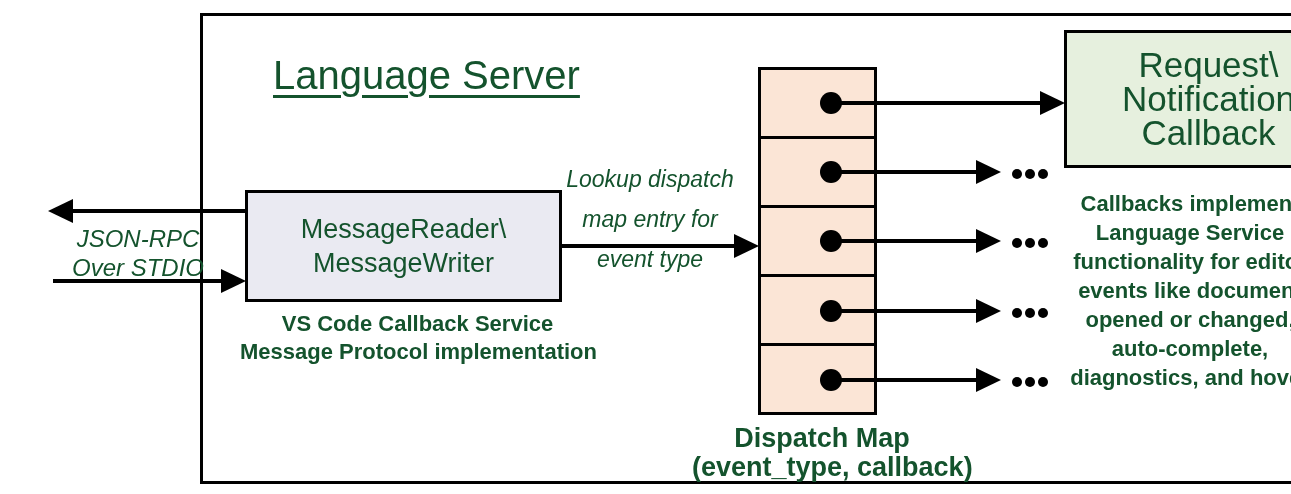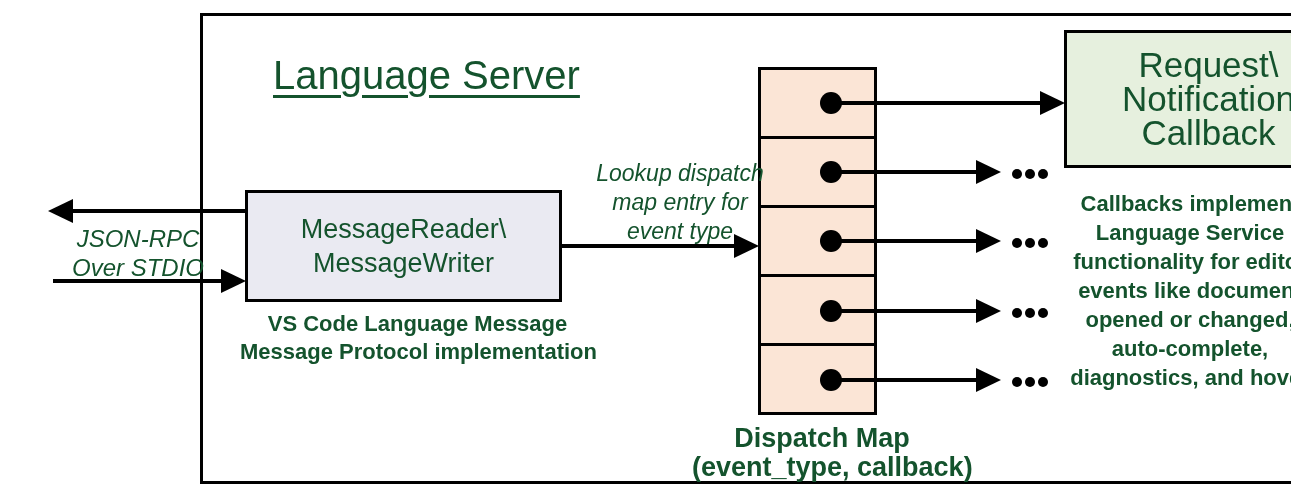--- a/index.html
+++ b/index.html
@@ -23,21 +23,21 @@
     text-align:center;white-space:pre;
   }
   .reader-box{left:200px;top:190px;width:317px;height:112px;font-size:27px;line-height:34px;text-align:center;}
   .callback-box{left:1019px;top:30px;width:253px;height:138px;font-size:35px;line-height:34px;padding-left:36px;}
   .caption{z-index:10;text-align:center;white-space:pre;font-size:22px;line-height:28px;font-weight:bold;}
   .reader-caption{left:195px;top:310px;width:355px;}
   .map-caption{left:647px;top:424px;width:260px;font-size:27px;line-height:29px;}
   .callback-caption{left:1005px;top:189px;width:280px;line-height:29px;}
   .note{z-index:10;text-align:center;white-space:pre;font-style:italic;font-size:23px;}
   .io-label{left:23px;top:224px;width:140px;font-size:24px;line-height:29px;font-style:italic;}
-  .lookup-label{left:550px;top:159px;width:170px;line-height:29px;}
+  .lookup-label{left:520px;top:159px;width:170px;line-height:40px;}
   .dispatch-label{left:814px;top:46px;width:140px;line-height:30px;}
   .dispatch-map{
     left:713px;top:67px;width:119px;height:348px;
     border:3px solid #000;box-sizing:border-box;background:#fbe5d6;
     display:flex;flex-direction:column;z-index:2;
   }
   .dispatch-cell{flex:1 1 0;box-sizing:border-box;}
   .dispatch-cell + .dispatch-cell{border-top:3px solid #000;}
   #wires{left:0;top:0;width:1291px;height:494px;z-index:5;pointer-events:none;}
 </style>
@@ -50,21 +50,21 @@
 
   <div class="abs title">Language Server</div>
 
   <div class="abs note io-label">JSON-RPC
 Over STDIO</div>
 
   <div class="abs node reader-box" style="background:#eaeaf2;">
     <span>MessageReader\
 MessageWriter</span>
   </div>
-  <div class="abs caption reader-caption">VS Code Language Message
+  <div class="abs caption reader-caption">VS Code Callback Service
 Message Protocol implementation</div>
 
   <div class="abs note lookup-label">Lookup dispatch
 map entry for
 event type</div>
 
   <div class="abs dispatch-map" id="dispatch-map" style="background: rgb(251, 229, 214);">
       <div class="dispatch-cell"></div>
       <div class="dispatch-cell"></div>
       <div class="dispatch-cell"></div>

